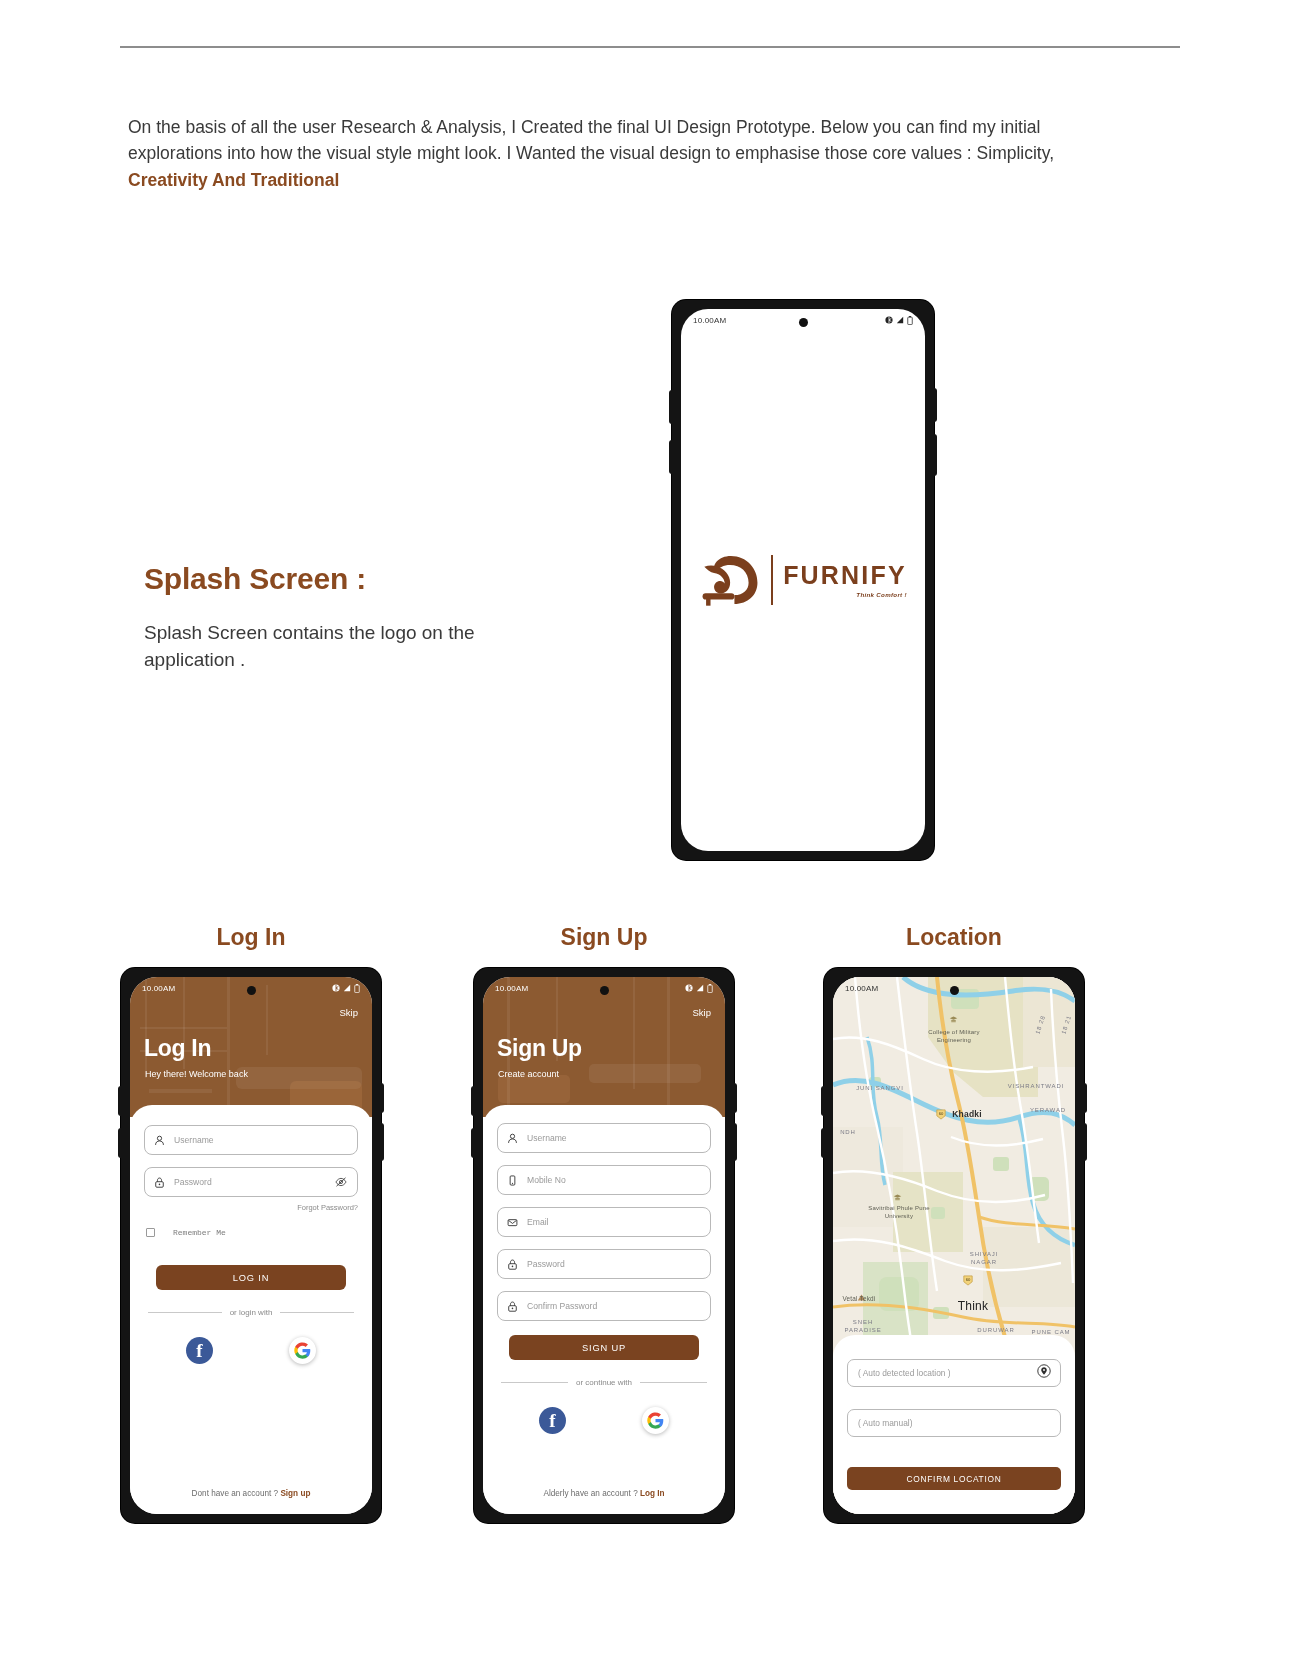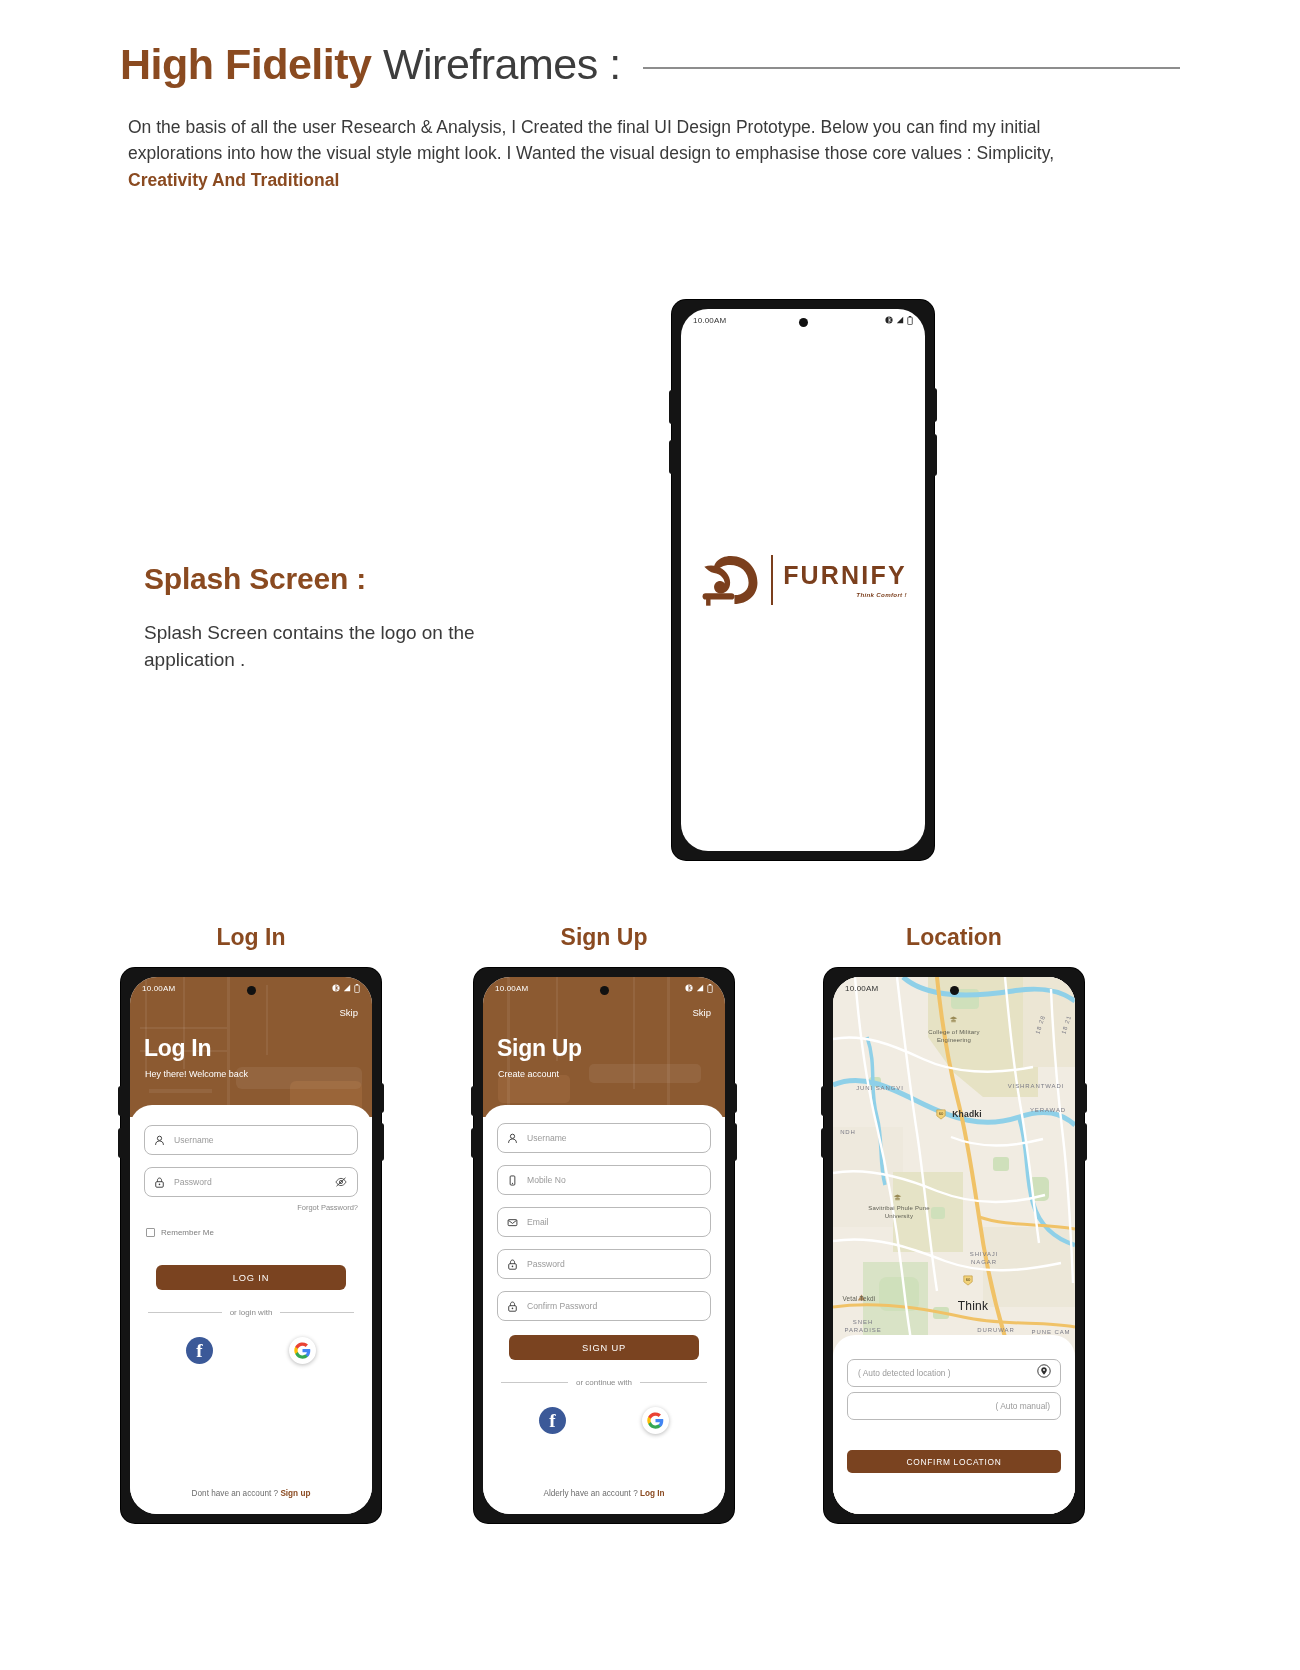--- a/index.html
+++ b/index.html
@@ -119,21 +119,21 @@
   .field {
     position: relative; height: 30px; margin: 0 14px 12px 14px;
     border: 1px solid #b9b9b9; border-radius: 8px;
     display: flex; align-items: center; padding: 0 9px; gap: 9px;
     background: #fff;
   }
   .field .ph { font-size: 8.6px; color: #9a9a9a; }
   .field .eye { position: absolute; right: 10px; top: 50%; transform: translateY(-50%); }
   .field svg { display: block; }
   .linkrow { margin: -6px 14px 0 0; text-align: right; font-size: 7.5px; color: #8a8a8a; }
-  .remember { display: flex; align-items: center; gap: 6px; margin: 16px 14px 0 16px; }
+  .remember { display: flex; align-items: center; gap: 18px; margin: 16px 14px 0 16px; font-family: Liberation Mono, monospace; }
   .cb { width: 9px; height: 9px; border: 1px solid #9a9a9a; border-radius: 1px; }
   .remember span { font-size: 8px; color: #7d7d7d; }
   .cta {
     margin: 28px 26px 0 26px; height: 25px; border-radius: 6px;
     background: #7a4320; color: #fff; font-size: 9.3px; font-weight: 500;
     letter-spacing: .8px; display: flex; align-items: center; justify-content: center;
   }
   .orrow {
     display: flex; align-items: center; gap: 8px; margin: 18px 18px 0 18px;
   }
@@ -182,23 +182,20 @@
     display: flex; align-items: center; justify-content: center;
   }
 </style>
 </head>
 <body>
 
 <div class="page">
 
   <div class="hdr">
     <div class="hdr-row">
-      <div class="hdr-title">
-        <b>High Fidelity</b><span> Wireframes :</span>
-      </div>
       <div class="hdr-rule"></div>
     </div>
   </div>
 
   <div class="intro">
     <span>On the basis of all the user Research &amp; Analysis, I Created the final UI Design Prototype. Below you can find</span>
     <span>my initial explorations into how the visual style might look. I Wanted the visual design to emphasise those</span>
     <span>core values : Simplicity, </span><span class="accent">Creativity And Traditional</span>
   </div>
 
@@ -589,21 +586,21 @@
           <div class="loc-field">
             <span class="ph">( Auto detected location )</span>
             <span class="pin">
               <svg width="14" height="14" viewBox="0 0 18 18">
                   <circle cx="9" cy="9" r="8" stroke="#2f2f2f" fill="none" stroke-width="1.2"></circle>
                   <path d="M9 4.2 C11 4.2 12.6 5.8 12.6 7.8 C12.6 10 9 13.8 9 13.8 C9 13.8 5.4 10 5.4 7.8 C5.4 5.8 7 4.2 9 4.2 Z" fill="#2f2f2f"></path>
                   <circle cx="9" cy="7.7" r="1.2" fill="#fff"></circle>
                 </svg>
             </span>
           </div>
-          <div class="loc-field" style="margin-top:5px;justify-content:flex-end;">
+          <div class="loc-field" style="margin-top:22px;">
             <span class="ph">( Auto manual)</span>
           </div>
           <div class="loc-cta">CONFIRM LOCATION</div>
         </div>
 
       </div>
     </div>
   </div>
 
 </div>

